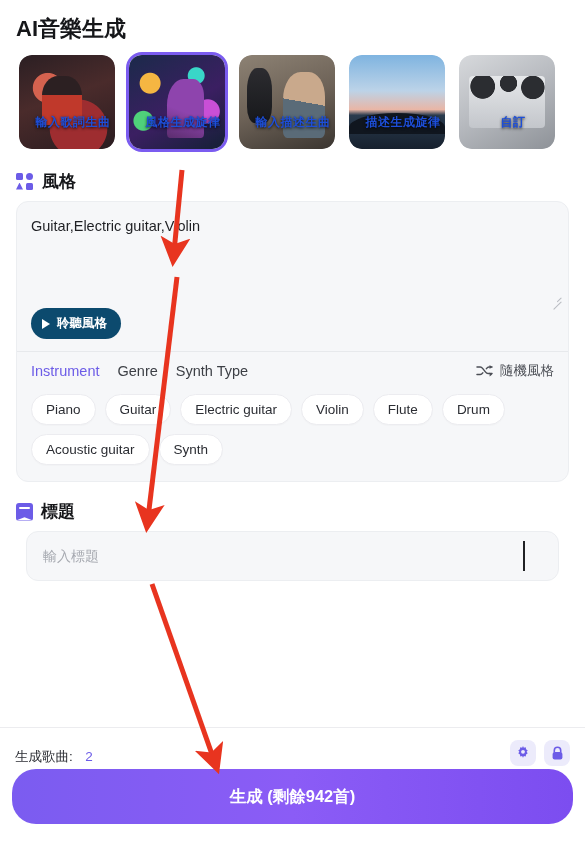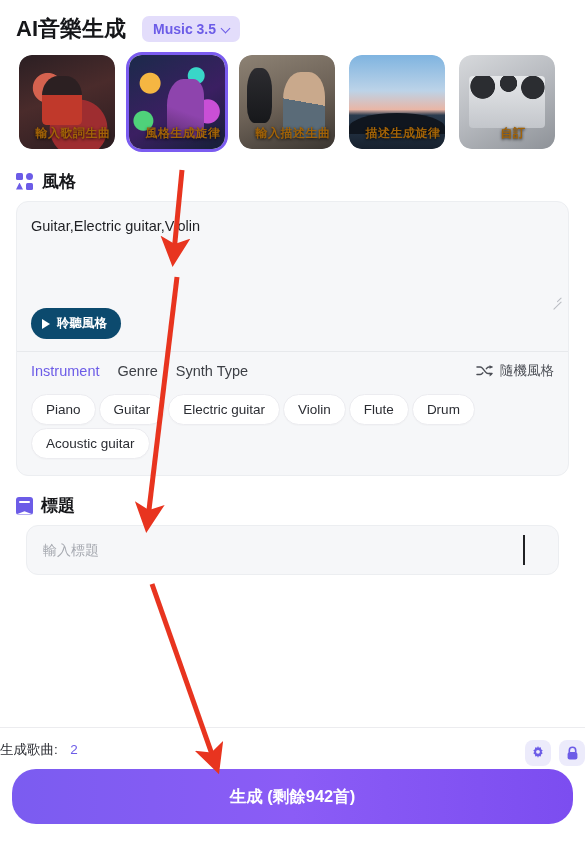--- a/index.html
+++ b/index.html
@@ -8,21 +8,21 @@
     width: 585px; height: 844px;
     background: #ffffff;
     font-family: "Liberation Sans", "DejaVu Sans", sans-serif;
     color: #1f2024;
     position: relative;
     overflow: hidden;
   }
 
   
   .header {
-    display: flex; align-items: center; gap: 16px;
+    display: flex; align-items: center; gap: 8px;
     padding: 14px 16px 8px 16px;
   }
   .app-title {
     font-size: 22px; font-weight: bold; letter-spacing: 0px; color: #16171a;
   }
   .model-badge {
     display: inline-flex; align-items: center; gap: 6px;
     background: #e3ddfb; color: #6c5ce7;
     font-size: 14px; font-weight: bold;
     border-radius: 7px; padding: 5px 9px 5px 11px;
@@ -46,23 +46,23 @@
     cursor: pointer;
     flex: 0 0 auto;
     border: 3px solid transparent;
     padding: 0;
   }
   .mode-card.selected { border-color: #7b5cf0; }
   .mode-thumb {
     position: absolute; inset: 0; border-radius: 12px; overflow: hidden;
   }
   .mode-label {
-    position: absolute; left: 0; right: 0; bottom: 7px;
+    position: absolute; left: 0; right: 0; bottom: 18px;
     text-align: center;
-    color: #a16207; font-size: 12px; font-weight: bold;
+    color: #1d4ed8; font-size: 12px; font-weight: bold;
     text-shadow: 0 1px 3px rgba(0,0,0,.85);
     letter-spacing: .5px;
     margin-left: 12px;
   }
 
   
   .t-singer { background:
       radial-gradient(circle at 30% 35%, #d4624f 0 16%, transparent 17%),
       radial-gradient(circle at 62% 78%, #9e2d30 0 30%, transparent 31%),
       linear-gradient(160deg,#2b1f23 0%,#4a2b2b 45%,#2a1c20 100%);
@@ -156,21 +156,21 @@
     display: flex; align-items: center; justify-content: space-between;
     padding: 10px 14px 2px 14px;
     gap: 7px;
   }
   .tabs { display: flex; gap: 18px; }
   .tab { font-size: 14.5px; color: #3c3f45; cursor: pointer; }
   .tab.active { color: #6c5ce7; }
   .shuffle-wrap { display:flex; align-items:center; gap:7px; cursor:pointer; }
   .shuffle-label { font-size: 13.5px; color: #4b4e55; }
 
-  .chips { display: flex; flex-wrap: wrap; gap: 3px; padding: 12px 14px 16px 14px; }
+  .chips { display: flex; flex-wrap: wrap; gap: 9px; padding: 12px 14px 16px 14px; }
   .chip {
     background: #fff; border: 1px solid #ececf0; border-radius: 17px;
     padding: 7px 14px; font-size: 13.5px; color: #2b2d33; cursor: pointer;
     box-shadow: 0 1px 1px rgba(0,0,0,.02);
   }
 
   
   .title-input-wrap { margin: 0 26px; position: relative; }
   .title-input {
     width: 100%; height: 50px;
@@ -181,22 +181,22 @@
   .title-input::placeholder { color: #a6a9b0; }
   .text-caret {
     position: absolute; right: 34px; top: 10px;
     width: 2px; height: 30px; background: #202124;
   }
 
   
   .footer-rule { position:absolute; left:0; right:0; bottom: 116px; height:1px; background:#ececef; }
   .footer-row {
     position: absolute; left: 0; right: 0; bottom: 78px;
-    display: flex; align-items: flex-start; justify-content: space-between;
-    padding: 0 0;
+    display: flex; align-items: flex-end; justify-content: space-between;
+    padding: 0 15px;
   }
   .count-label { font-size: 13.5px; color: #2b2d33; }
   .count-value { font-size: 13.5px; color: #6c5ce7; margin-left: 8px; }
   .footer-actions { display: flex; gap: 8px; }
   .icon-btn {
     width: 26px; height: 26px; border-radius: 8px; background: #ecebfb;
     border: none; cursor: pointer; display: flex; align-items: center; justify-content: center;
   }
 
   .generate-btn {
@@ -208,24 +208,20 @@
   }
 
   
   .annotations { position: absolute; inset: 0; pointer-events: none; }
 </style>
 </head>
 <body>
 
 <div class="header">
   <div class="app-title">AI音樂生成</div>
-  <div class="model-badge">
-    <span>Music 3.5</span>
-    <span class="chev"></span>
-  </div>
 </div>
 
 <div class="modes">
   <div class="mode-card">
     <div class="mode-thumb t-singer"></div>
     <div class="mode-label">輸入歌詞生曲</div>
   </div>
   <div class="mode-card selected">
     <div class="mode-thumb t-trumpet"></div>
     <div class="mode-label">風格生成旋律</div>
@@ -284,20 +280,21 @@
   </div>
 
   <div class="chips">
     <div class="chip">Piano</div>
     <div class="chip">Guitar</div>
     <div class="chip">Electric guitar</div>
     <div class="chip">Violin</div>
     <div class="chip">Flute</div>
     <div class="chip">Drum</div>
     <div class="chip">Acoustic guitar</div>
+    <div class="chip">Synth</div>
   </div>
 </div>
 
 <div class="section-head">
   <span class="icon-tag"></span>
   <span class="section-title">標題</span>
 </div>
 
 <div class="title-input-wrap">
   <input class="title-input" type="text" placeholder="輸入標題" style="">

